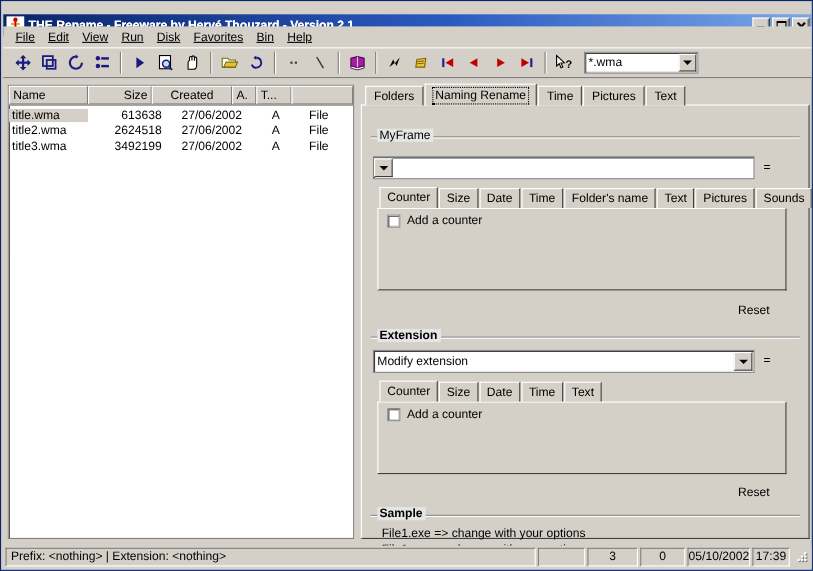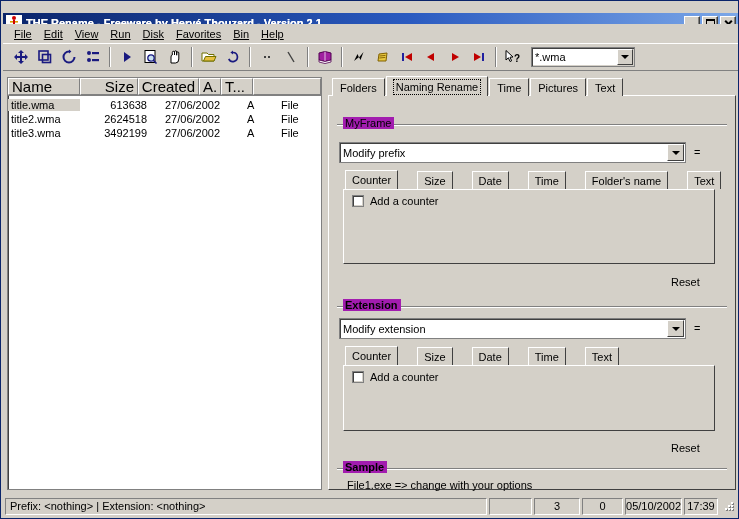--- a/index.html
+++ b/index.html
@@ -124,21 +124,21 @@
     display: flex; height: 18px;
     background: #d4d0c8;
     border-bottom: 1px solid #808080;
   }
   .lv-col {
     background: #d4d0c8;
     border-top: 1px solid #ffffff;
     border-left: 1px solid #ffffff;
     border-right: 1px solid #808080;
     border-bottom: 1px solid #808080;
-    font-size: 15px; color: #000;
+    font-size: 11px; color: #000;
     display: flex; align-items: center;
     padding: 0 3px;
     overflow: hidden; white-space: nowrap;
   }
   .lv-col.right { justify-content: flex-end; }
   .lv-col.filler { flex: 1 1 auto; border-left: 1px solid #ffffff; }
   .lv-row { display: flex; height: 14px; align-items: center; font-size: 11px; gap: 12px; }
   .lv-cell { padding: 0 3px; white-space: nowrap; overflow: hidden; }
   .lv-cell.right { text-align: right; justify-content: flex-end; display: flex; }
   .lv-row .sel { background: #d4d0c8; color: #000; }
@@ -178,21 +178,21 @@
     border-top: 1px solid #ffffff;
     border-left: 1px solid #ffffff;
     border-right: 1px solid #404040;
     border-bottom: 1px solid #404040;
   }
 
   
   .groupbox { position: absolute; }
   .gb-label {
     position: absolute; left: 6px; top: -1px; font-size: 11px;
-    background: #a21caf; padding: 0 3px 0 2px; color: #000; z-index: 2;
+    background: #e5e5e5; padding: 0 3px 0 2px; color: #000; z-index: 2;
   }
   .gb-label.bold { font-weight: bold; }
   .gb-line {
     position: absolute; left: 0; top: 6px; right: 0; height: 2px;
     border-top: 1px solid #808080; border-bottom: 1px solid #ffffff;
   }
 
   
   .dd {
     position: absolute; height: 21px;
@@ -219,21 +219,21 @@
   
   .inner-tc { position: absolute; }
   .inner-tabs { display: flex; align-items: flex-end; height: 19px; padding-left: 2px; position: relative; z-index: 3; }
   .itab {
     height: 18px; padding: 0 6px;
     background: #d4d0c8;
     border-top: 1px solid #ffffff;
     border-left: 1px solid #ffffff;
     border-right: 1px solid #404040;
     display: flex; align-items: center;
-    font-size: 11px; white-space: nowrap; margin-right: 19px;
+    font-size: 11px; white-space: nowrap; margin-right: 1px;
   }
   .itab.active { height: 19px; margin-top: -1px; }
   .inner-body {
     background: #d4d0c8;
     border-top: 1px solid #ffffff;
     border-left: 1px solid #ffffff;
     border-right: 1px solid #404040;
     border-bottom: 1px solid #404040;
     position: relative;
   }
@@ -449,21 +449,21 @@
       <span class="combo-arrow">
           <span class="tri"></span>
         </span>
     </span>
   </div>
 
   <div class="filelist">
     <div class="lv-header">
       <div class="lv-col" style="width:72px">Name</div>
       <div class="lv-col right" style="width:58px">Size</div>
-      <div class="lv-col" style="width:61px; justify-content:center;">Created</div>
+      <div class="lv-col" style="width:73px; justify-content:center;">Created</div>
       <div class="lv-col" style="width:22px">A.</div>
       <div class="lv-col" style="width:32px">T...</div>
       <div class="lv-col filler"></div>
     </div>
 
     <div class="lv-row" style="margin-top:2px">
       <div class="lv-cell sel" style="width:72px">title.wma</div>
       <div class="lv-cell right" style="width:58px">613638</div>
       <div class="lv-cell" style="width:70px">27/06/2002</div>
       <div class="lv-cell" style="width:22px">A</div>
@@ -506,21 +506,20 @@
     </div>
 
     <div class="tabbody">
 
       <div class="groupbox" style="left:8px; top:22px; width:390px; height:14px;">
         <div class="gb-line"></div>
         <div class="gb-label">MyFrame</div>
       </div>
 
       <div class="dd" style="left:10px; top:46px; width:347px;">
-        <span class="dd-text">Modify prefix</span>
         <span class="dd-btn">
             <span class="tri"></span>
           </span>
       </div>
       <span class="eq-sign" style="left:365px; top:50px;">=</span>
 
       <div class="inner-tc" style="left:14px; top:74px; width:372px;">
         <div class="inner-tabs">
           <div class="itab active">
               <span>Counter</span>

